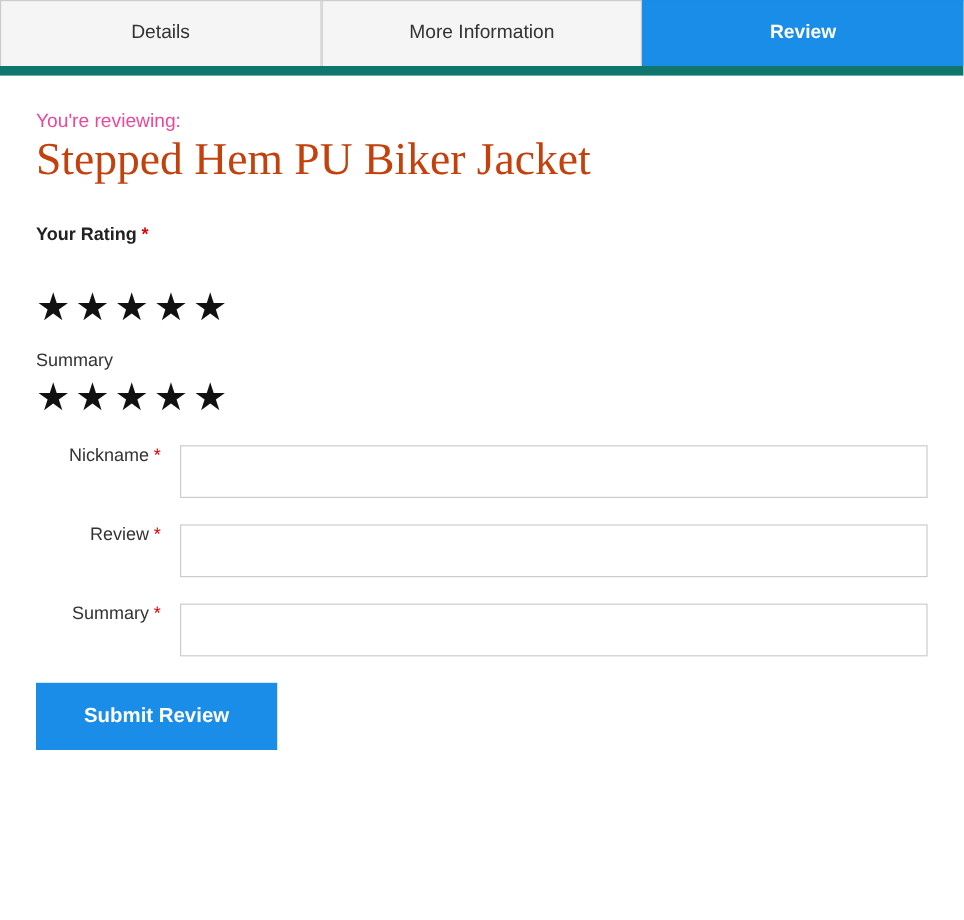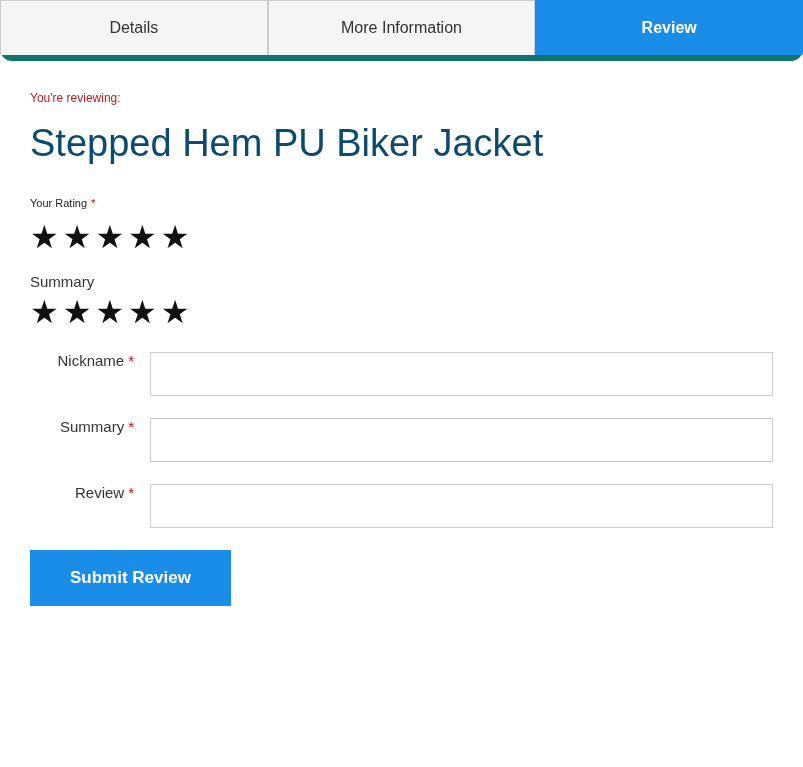--- a/index.html
+++ b/index.html
@@ -10,22 +10,21 @@
 
     body {
       font-family: Arial, sans-serif;
       background: #fff;
       width: 803px;
       min-height: 767px;
     }
 
     .tabs {
       display: flex;
-      border-bottom: 6px solid #0f766e;
-      border-radius: 12px;
+      border-bottom: 8px solid #0f766e;
     }
 
     .tab {
       padding: 18px 30px;
       font-size: 16px;
       font-weight: 500;
       cursor: pointer;
       border: 1px solid #ccc;
       border-bottom: none;
       background: #f5f5f5;
@@ -39,38 +38,39 @@
       color: #fff;
       font-weight: 700;
       border-color: #1a8de9;
     }
 
     .content {
       padding: 30px 30px 40px 30px;
     }
 
     .reviewing-label {
-      color: #b91c1c;
-      font-size: 12px;
-      margin-bottom: 16px;
+      color: #ec4899;
+      font-size: 16px;
+      margin-bottom: 0;
     }
 
     .product-title {
-      color: #0c4a6e;
+      color: #c2410c;
       font-size: 38px;
       font-weight: 400;
       margin-bottom: 30px;
       line-height: 1.2;
+      font-family: Liberation Serif, serif;
     }
 
     .your-rating {
-      font-size: 11px;
-      font-weight: 400;
+      font-size: 15px;
+      font-weight: 700;
       color: #222;
-      margin-bottom: 12px;
+      margin-bottom: 36px;
     }
 
     .your-rating .required {
       color: #e00000;
       margin-left: 4px;
     }
 
     .rating-section {
       margin-bottom: 20px;
     }
@@ -164,28 +164,28 @@
 
     <div class="form-row">
       <label>
         <span>Nickname</span><span class="required">*</span>
       </label>
       <input type="text" placeholder="" style="">
     </div>
 
     <div class="form-row">
       <label>
-        <span>Summary</span><span class="required">*</span>
+        <span>Review</span><span class="required">*</span>
       </label>
       <input type="text" placeholder="" style="">
     </div>
 
     <div class="form-row">
       <label>
-        <span>Review</span><span class="required">*</span>
+        <span>Summary</span><span class="required">*</span>
       </label>
       <input type="text" placeholder="" style="">
     </div>
 
     <button class="submit-btn">Submit Review</button>
 
   </div>
 
 </div>
 

